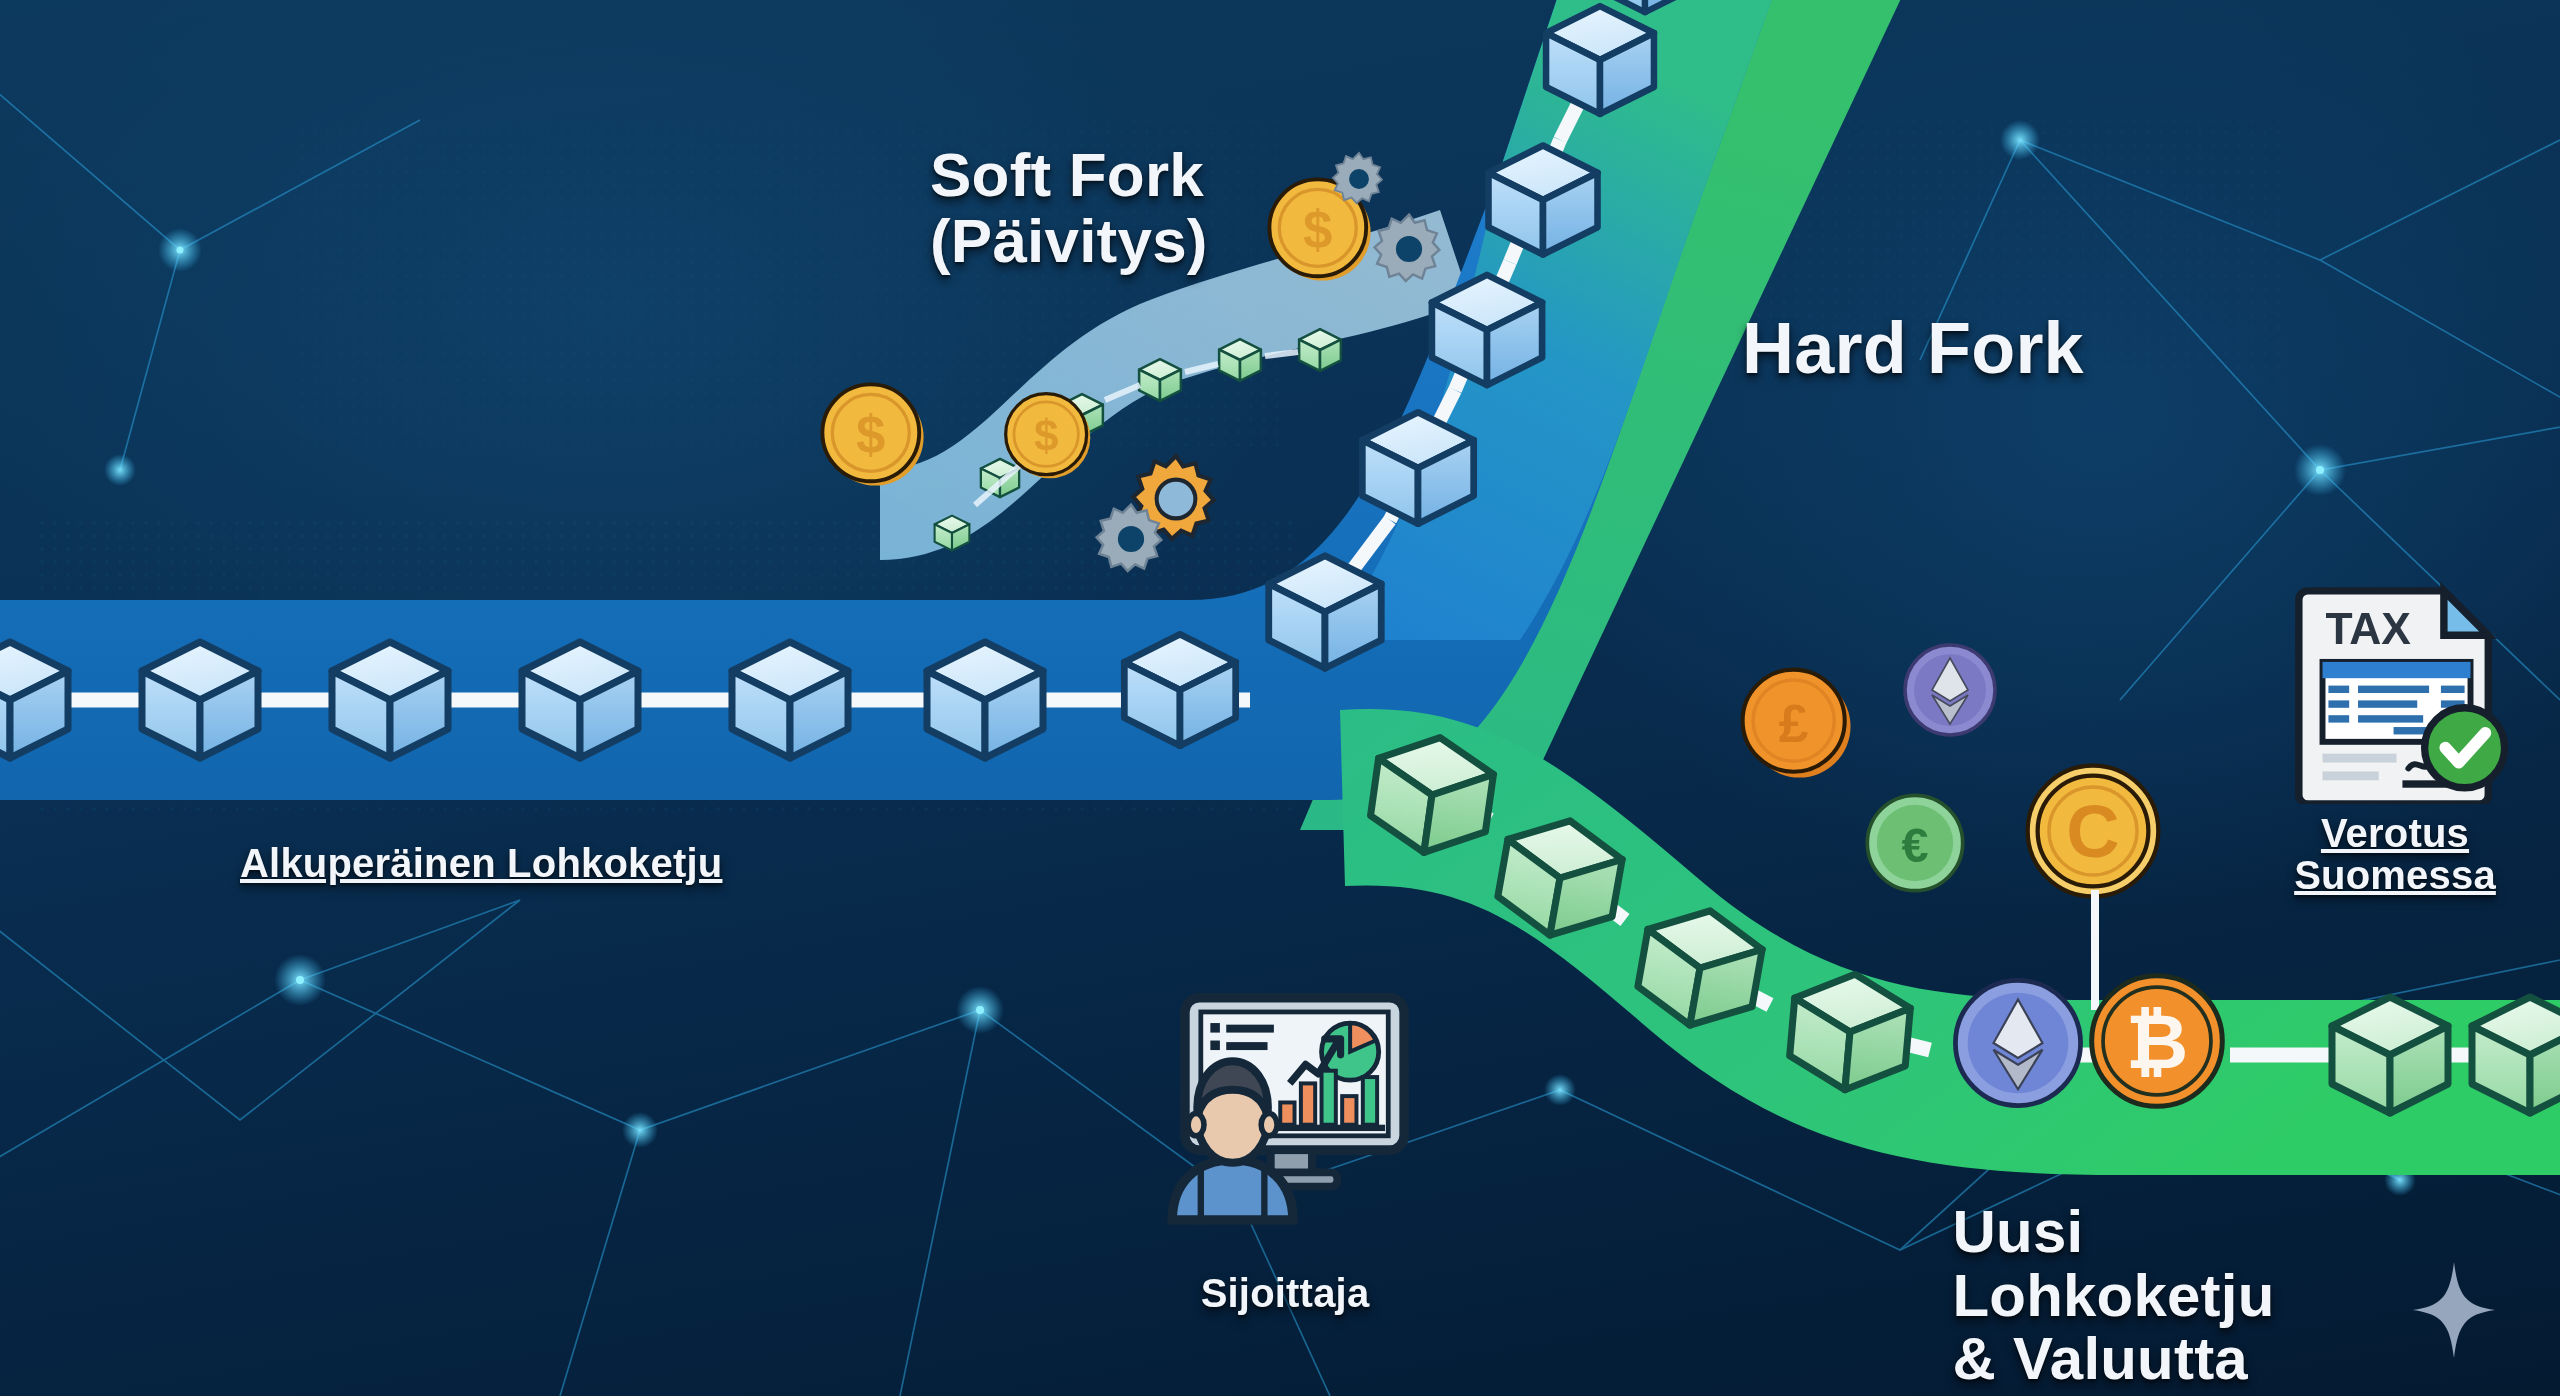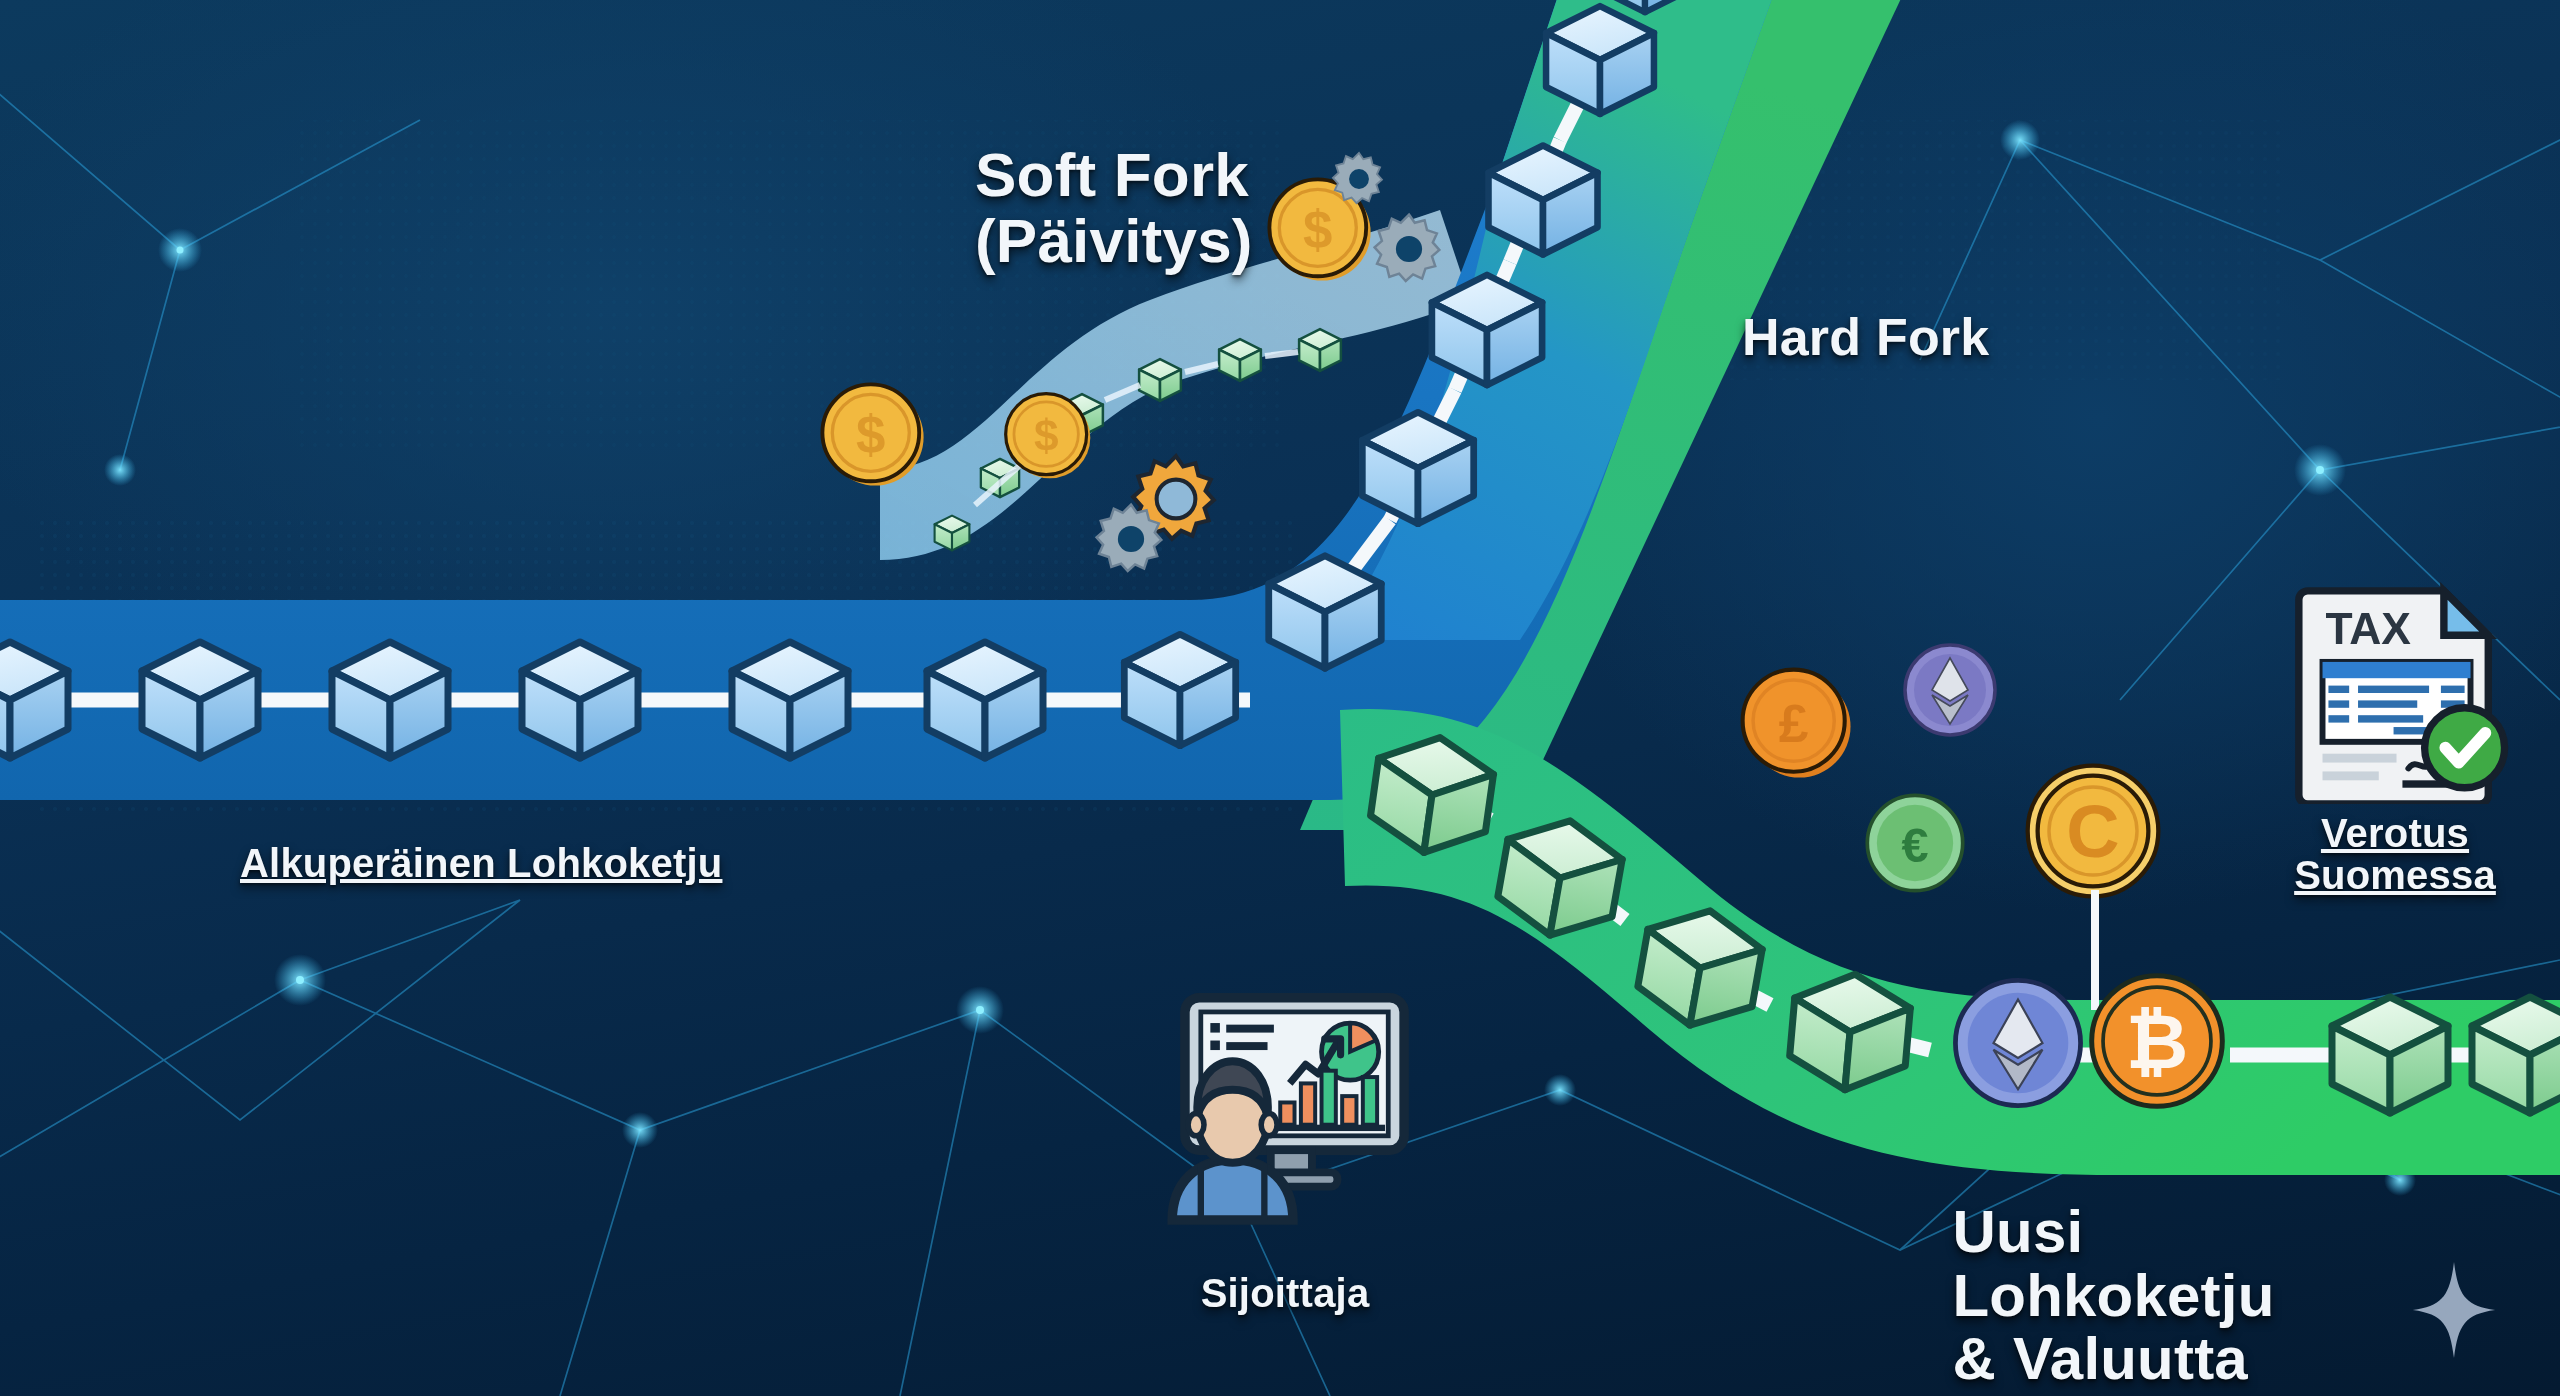--- a/index.html
+++ b/index.html
@@ -6,22 +6,22 @@
   body{font-family:"Liberation Sans","DejaVu Sans",sans-serif;}
   #stage{position:relative;width:2560px;height:1396px;overflow:hidden;
          background:
            radial-gradient(ellipse 1100px 700px at 24% 22%, #0f4068 0%, rgba(15,64,104,0) 62%),
            radial-gradient(ellipse 900px 760px at 82% 30%, #0d3d66 0%, rgba(13,61,102,0) 65%),
            linear-gradient(170deg,#0c3a5e 0%,#0a3054 40%,#062442 72%,#041a31 100%);}
   .layer{position:absolute;inset:0;}
   .lbl{position:absolute;color:#f2f6fa;font-weight:bold;letter-spacing:.2px;
        text-shadow:0 5px 10px rgba(0,0,0,.62),0 2px 3px rgba(0,0,0,.5);line-height:1.06;}
   .lbl span{display:block;}
-  #lbl-softfork{left:930px;top:142px;font-size:62px;margin-left:45px;}
-  #lbl-hardfork{left:1742px;top:310px;font-size:52px;}
+  #lbl-softfork{left:930px;top:142px;font-size:62px;}
+  #lbl-hardfork{left:1742px;top:310px;font-size:72px;}
   #lbl-orig{left:240px;top:842px;font-size:40px;text-decoration:underline;}
   #lbl-new{left:1925px;top:1200px;font-size:60px;transform:translateX(-50%);left:2155px;}
   #lbl-investor{left:1285px;top:1272px;font-size:40px;transform:translateX(-50%);}
   #lbl-tax{left:2395px;top:812px;font-size:40px;transform:translateX(-50%);text-align:center;text-decoration:underline;}
   .ic{position:absolute;}
   .sparkle{position:absolute;}
 </style>
 </head>
 <body>
 

